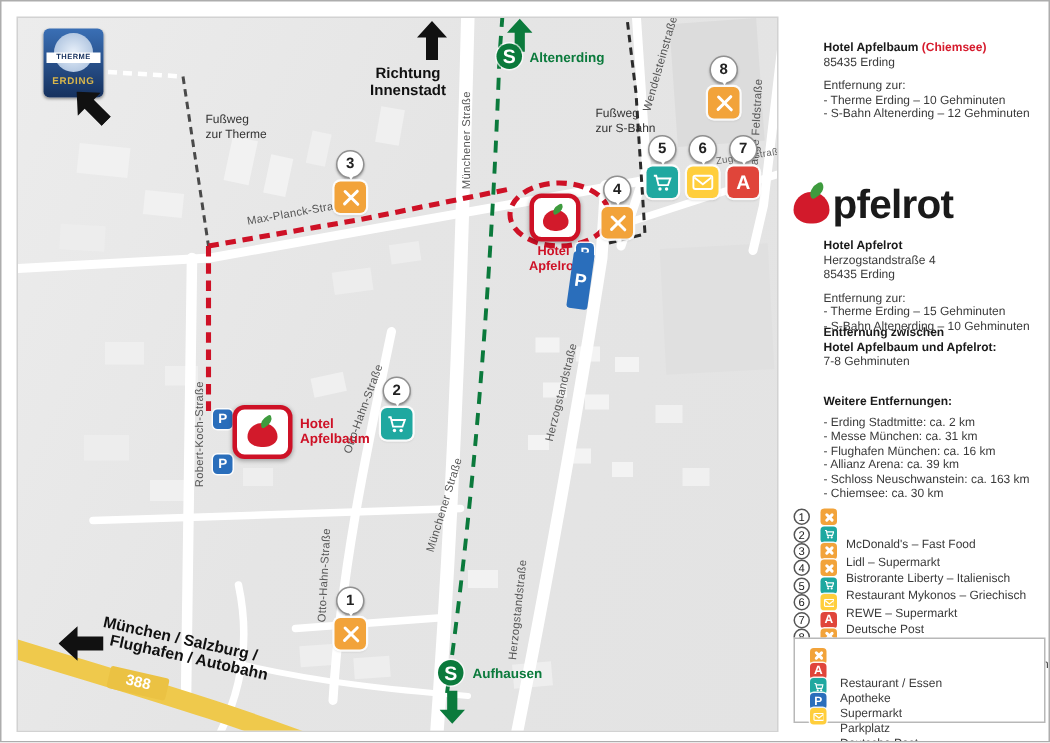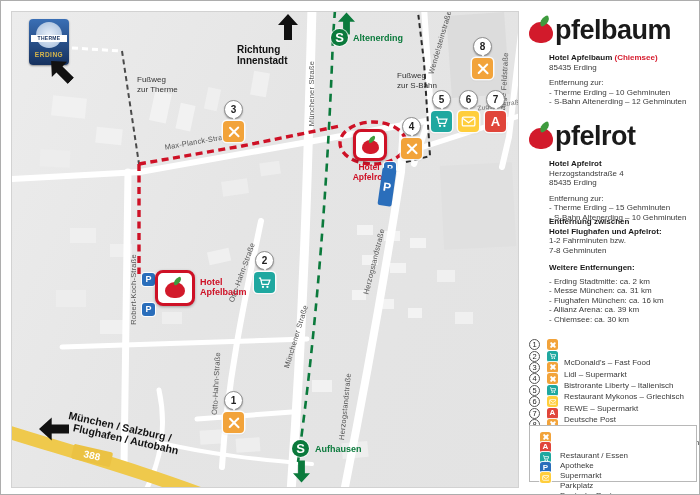--- a/index.html
+++ b/index.html
@@ -30,21 +30,21 @@
   
   .hotelbox{position:absolute;background:#fff;border:3px solid #CE1126;border-radius:8px;display:flex;align-items:center;justify-content:center;box-shadow:0 1px 3px rgba(0,0,0,.3);box-sizing:border-box;}
   .hlabel{position:absolute;color:#CE1126;font-weight:bold;font-size:9px;line-height:10px;}
   .apple{position:relative;display:inline-block;flex:none;}
   .apple .body{position:absolute;bottom:0;left:0;width:100%;height:80%;background:#D21A2B;border-radius:50% 50% 46% 46% / 58% 58% 44% 44%;}
   .apple .leaf{position:absolute;top:0;right:14%;width:46%;height:30%;background:#3E9B3E;border-radius:80% 20% 80% 20%;transform:rotate(-28deg);}
   
   .sbadge{width:17px;height:17px;border-radius:50%;background:#0B7A3C;color:#fff;font-weight:bold;font-size:13px;display:flex;align-items:center;justify-content:center;box-shadow:0 0 0 1px rgba(255,255,255,.7);}
   .slabel{color:#0B7A3C;font-weight:bold;font-size:9px;white-space:nowrap;}
   .fussweg{position:absolute;font-size:8px;line-height:9.5px;color:#333;}
-  .bigdir{position:absolute;font-weight:bold;color:#111;font-size:10px;line-height:11px;text-align:left;}
+  .bigdir{position:absolute;font-weight:bold;color:#111;font-size:10px;line-height:11px;text-align:center;}
   .badge388{position:absolute;background:#EBC243;color:#fff;font-weight:bold;font-size:10px;display:flex;align-items:center;justify-content:center;border-radius:2px;}
   
   .therme{position:absolute;width:40px;height:46px;background:linear-gradient(#3a6fb5,#16315e);border-radius:4px;box-shadow:0 1px 2px rgba(0,0,0,.4);display:flex;flex-direction:column;align-items:center;justify-content:flex-start;overflow:hidden;}
   .therme .circ{width:26px;height:26px;border-radius:50%;background:radial-gradient(#e8f0fa,#9fb8d8);margin-top:3px;position:relative;}
   .therme .band{position:absolute;top:16px;left:2px;right:2px;background:#fff;color:#16315e;font-size:5px;font-weight:bold;text-align:center;line-height:7px;letter-spacing:.3px;}
   .therme .ername{color:#d9b64a;font-size:6.5px;font-weight:bold;letter-spacing:.5px;margin-top:3px;}
   
   .sb{position:absolute;color:#3a3a3a;}
   .logo-row{display:flex;align-items:flex-start;}
   .logo-text{font-size:27px;font-weight:600;color:#1a1a1a;letter-spacing:-.5px;line-height:26px;margin-left:2px;}
@@ -301,27 +301,20 @@
       <div class="pin">
           <span>8</span>
         </div>
       <div class="poi restaurant s21">
           <span class="icox"></span>
         </div>
     </div>
   </div>
 
   <div class="sb" style="left:528px;top:16px;width:170px;">
-    <div class="logo-row">
-      <span class="apple" style="width:24px;height:26px;">
-          <span class="body"></span>
-          <span class="leaf"></span>
-        </span>
-      <span class="logo-text">pfelbaum</span>
-    </div>
     <div class="sb-block" style="margin:10px 0 0 20px;">
       <div><span class="sb-bold">Hotel Apfelbaum</span> <span class="rezep">(Chiemsee)</span></div>
       <div>85435 Erding</div>
       <div class="gap6"></div>
       <div>Entfernung zur:</div>
       <div>- Therme Erding – 10 Gehminuten</div>
       <div>- S-Bahn Altenerding – 12 Gehminuten</div>
     </div>
   </div>
 
@@ -339,32 +332,32 @@
       <div>85435 Erding</div>
       <div class="gap6"></div>
       <div>Entfernung zur:</div>
       <div>- Therme Erding – 15 Gehminuten</div>
       <div>- S-Bahn Altenerding – 10 Gehminuten</div>
     </div>
   </div>
 
   <div class="sb sb-block" style="left:548px;top:216px;width:150px;">
     <div class="sb-bold">Entfernung zwischen</div>
-    <div class="sb-bold">Hotel Flughafen und Apfelrot:</div>
-    <div>1-2 Fahrminuten bzw.</div>
+    <div class="sb-bold">Hotel Apfelbaum und Apfelrot:</div>
     <div>7-8 Gehminuten</div>
   </div>
 
   <div class="sb sb-block" style="left:548px;top:262px;width:150px;">
     <div class="sb-bold">Weitere Entfernungen:</div>
     <div class="gap4"></div>
     <div>- Erding Stadtmitte: ca. 2 km</div>
     <div>- Messe München: ca. 31 km</div>
     <div>- Flughafen München: ca. 16 km</div>
     <div>- Allianz Arena: ca. 39 km</div>
+    <div>- Schloss Neuschwanstein: ca. 163 km</div>
     <div>- Chiemsee: ca. 30 km</div>
   </div>
 
   <div class="sb" style="left:528px;top:338px;width:172px;">
     <div class="leg-row">
       <span class="circ-num">1</span>
       <span class="poi restaurant s11">
           <span class="icox"></span>
         </span>
       <span class="leg-label">McDonald's – Fast Food</span>

